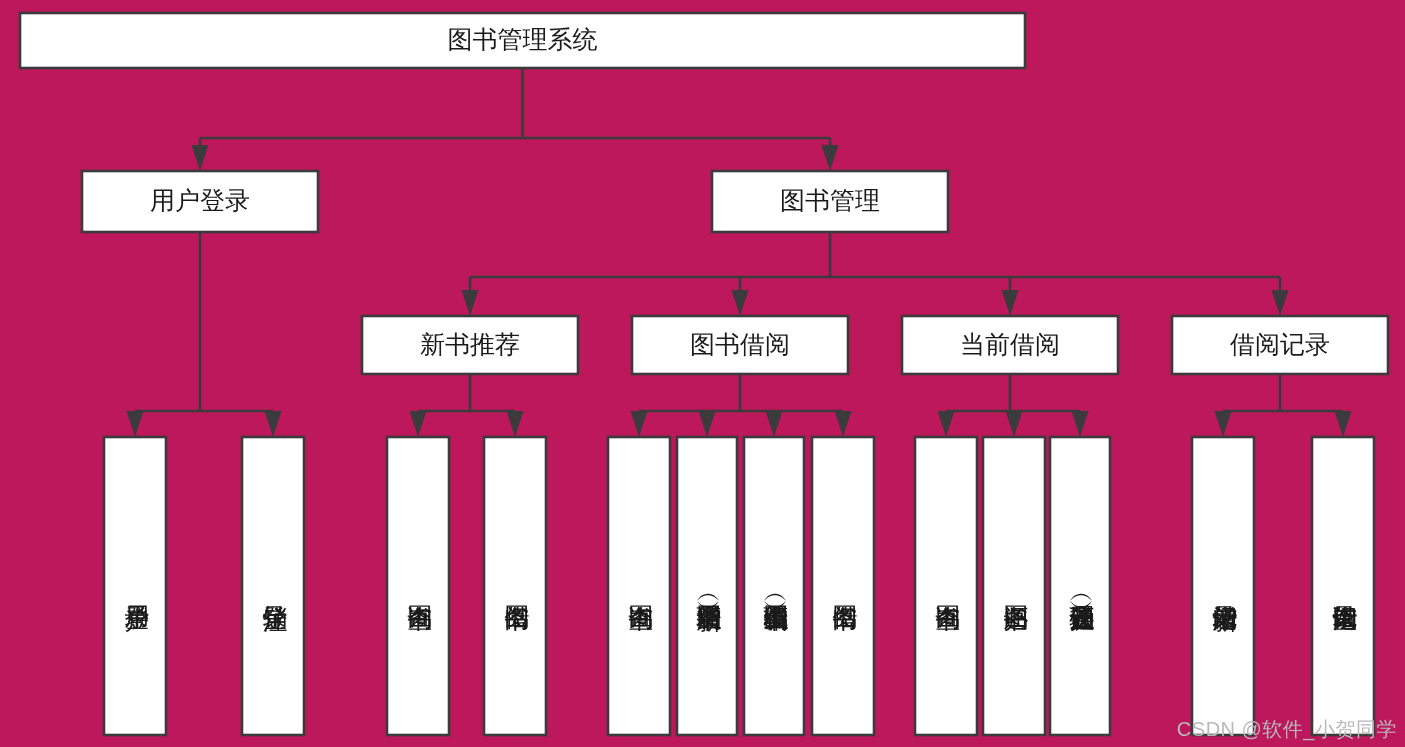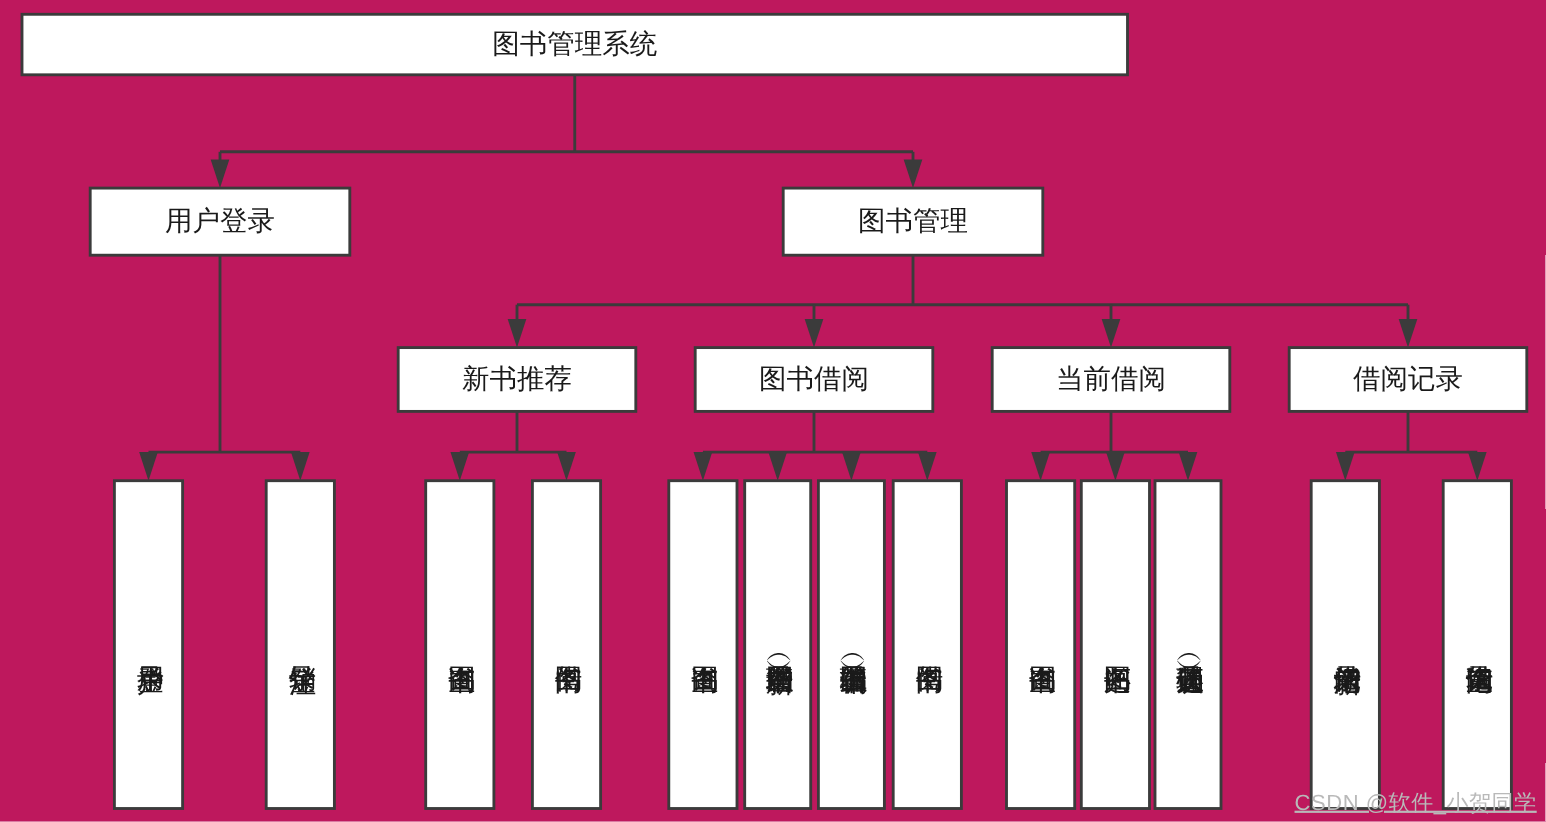--- a/index.html
+++ b/index.html
@@ -59,21 +59,20 @@
   .watermark-text {
     position: absolute;
     right: 8px;
     bottom: 4px;
     font-family: "Liberation Sans", "DejaVu Sans", sans-serif;
     font-size: 20px;
     color: #b9b9b9;
     letter-spacing: 0.5px;
     white-space: nowrap;
     user-select: none;
-    text-decoration: underline;
   }
 </style>
 </head>
 <body>
 
 <div id="diagram-root">
 
   <svg class="diagram-canvas" viewBox="0 0 1405 747">
     <g id="edges-layer">
         <path d="M 522.5 68 L 522.5 138" class="connector-line"></path>

